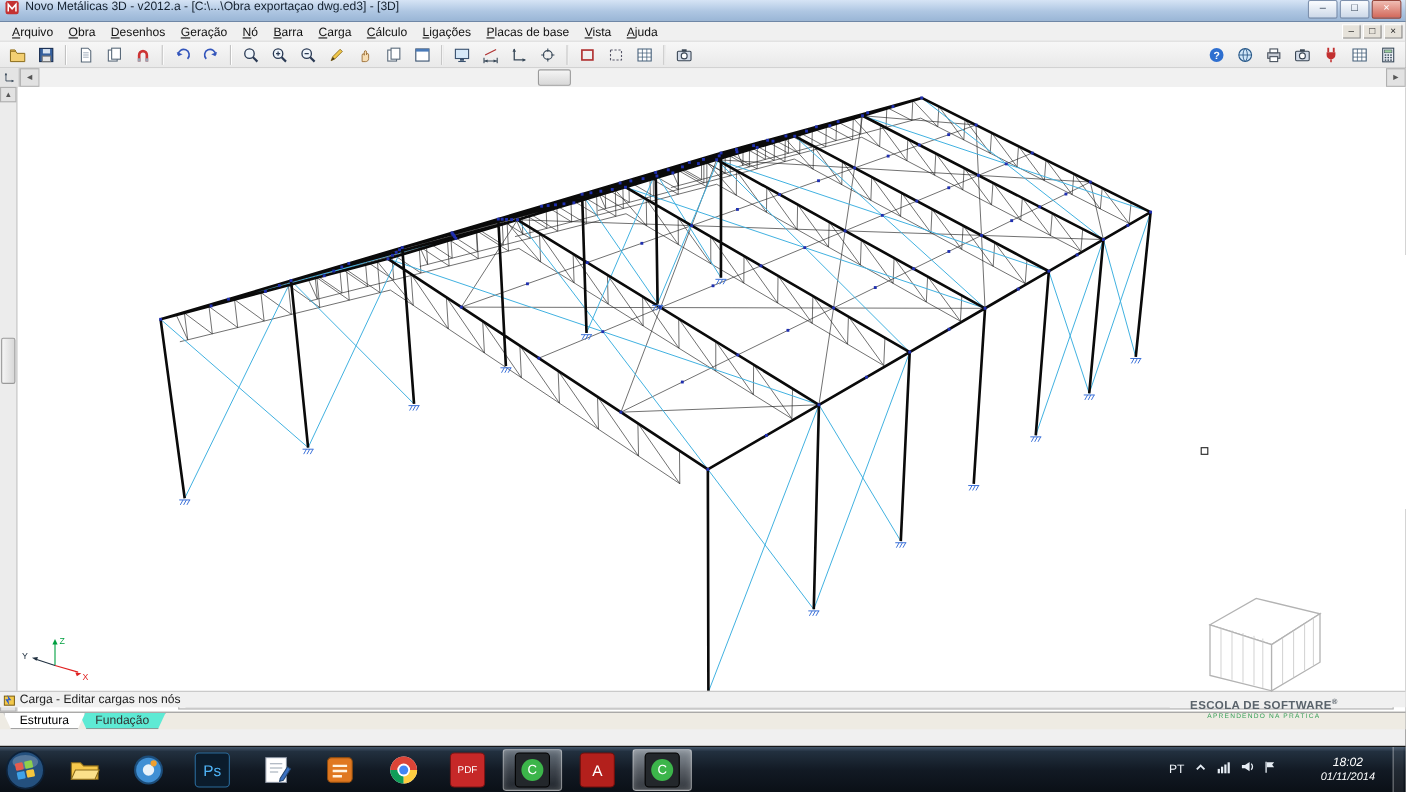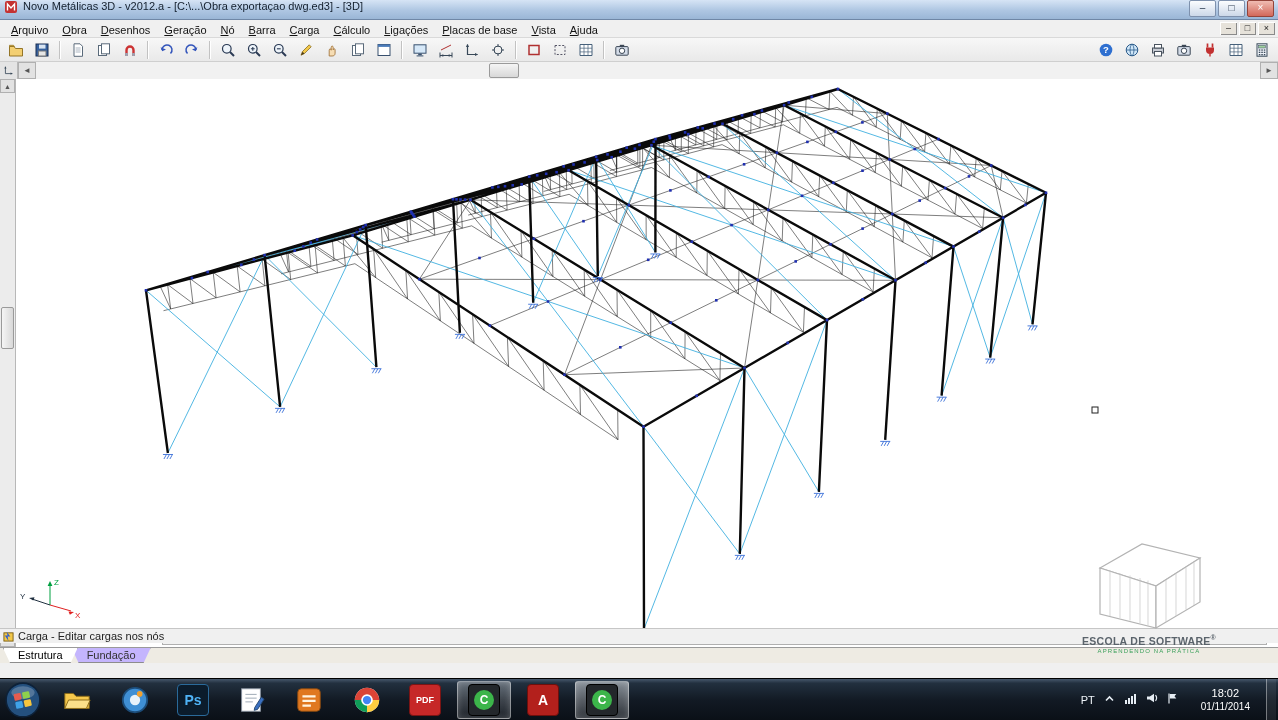--- a/index.html
+++ b/index.html
@@ -48,46 +48,46 @@
     border:1px solid #9a9a9a;border-radius:2px;}
   .canvas{position:relative;flex:1;background:#fff;overflow:hidden;}
   .canvas svg.model{position:absolute;left:0;top:0;}
   .bscroll{position:absolute;left:146px;top:552px;width:1105px;height:14px;background:#f1f1f1;
     border:1px solid #b0b0b0;box-sizing:border-box;}
   .b-thumb{position:absolute;top:1px;bottom:1px;left:4px;width:896px;background:linear-gradient(#f5f5f5,#d6d6d6);
     border:1px solid #9a9a9a;border-radius:2px;}
   
   .tabsrow{position:absolute;left:0;top:647px;width:100%;height:16px;background:#eeebe3;border-top:1px solid #9a9a9a;
     display:flex;align-items:stretch;padding-left:3px;box-sizing:border-box;}
-  .sheet-tab{font-size:11px;padding:1px 14px 2px;margin-right:-6px;color:#333;background:#c4b5fd;
+  .sheet-tab{font-size:11px;padding:1px 14px 2px;margin-right:-6px;color:#333;background:#5eead4;
     clip-path:polygon(0 0,100% 0,calc(100% - 7px) 100%,7px 100%);border:1px solid #8d8d8d;border-top:none;}
   .sheet-tab.active{background:#fff;z-index:2;color:#000;}
   .statusbar{position:absolute;left:0;top:628px;width:100%;height:15px;background:#f0f0f0;border-top:1px solid #c6c6c6;
     display:flex;align-items:center;font-size:11px;color:#222;padding-left:3px;box-sizing:border-box;gap:4px;}
   .statusbar svg{width:11px;height:11px;}
   
   .watermark{position:absolute;left:1078px;top:534px;width:142px;z-index:30;text-align:center;pointer-events:none;}
   .watermark .wm-title{font-size:10.5px;font-weight:bold;color:#5a636b;letter-spacing:.3px;white-space:nowrap;}
   .watermark .wm-reg{font-size:7px;vertical-align:super;}
   .watermark .wm-sub{font-size:6px;color:#3aa05a;letter-spacing:1.1px;margin-top:1px;white-space:nowrap;}
   
   .taskbar{position:absolute;left:0;top:678px;width:100%;height:42px;
     background:linear-gradient(#46586c 0%,#22303f 10%,#121a24 50%,#0a0f16 100%);
     border-top:1px solid #000;display:flex;align-items:center;}
   .startorb{width:38px;height:38px;margin:0 6px 0 4px;flex:0 0 auto;}
   .tb-item{width:52px;height:36px;margin:0 3px;display:flex;align-items:center;justify-content:center;border-radius:3px;}
   .tb-item svg,.tb-item .ticon{width:30px;height:30px;}
   .tb-item.active{background:linear-gradient(rgba(255,255,255,.30),rgba(255,255,255,.08));
     border:1px solid rgba(255,255,255,.45);box-shadow:inset 0 0 6px rgba(255,255,255,.25);}
   .tb-item.fg{background:linear-gradient(rgba(255,255,255,.45),rgba(255,255,255,.15));}
-  .ticon{display:flex;align-items:center;justify-content:center;border-radius:4px;font-weight:bold;font-size:14px;}
+  .ticon{display:flex;align-items:center;justify-content:center;border-radius:4px;font-weight:normal;font-size:14px;}
   .tray{margin-left:auto;display:flex;align-items:center;gap:8px;height:100%;padding-right:2px;}
   .tray .lang{color:#eef3f8;font-size:11px;}
   .tray svg{width:13px;height:13px;}
-  .clock{color:#fff;font-size:11px;text-align:center;line-height:1.25;margin-left:14px;}
+  .clock{color:#fff;font-size:11px;text-align:center;line-height:1.25;margin-left:32px;font-style:italic;}
   .clock .date{font-size:10px;}
   .sliver{width:9px;height:100%;border-left:1px solid rgba(255,255,255,.4);background:rgba(255,255,255,.07);margin-left:8px;}
 </style>
 </head>
 <body>
 
 <div class="screen">
 
   <div class="titlebar">
     <span class="appicon">

